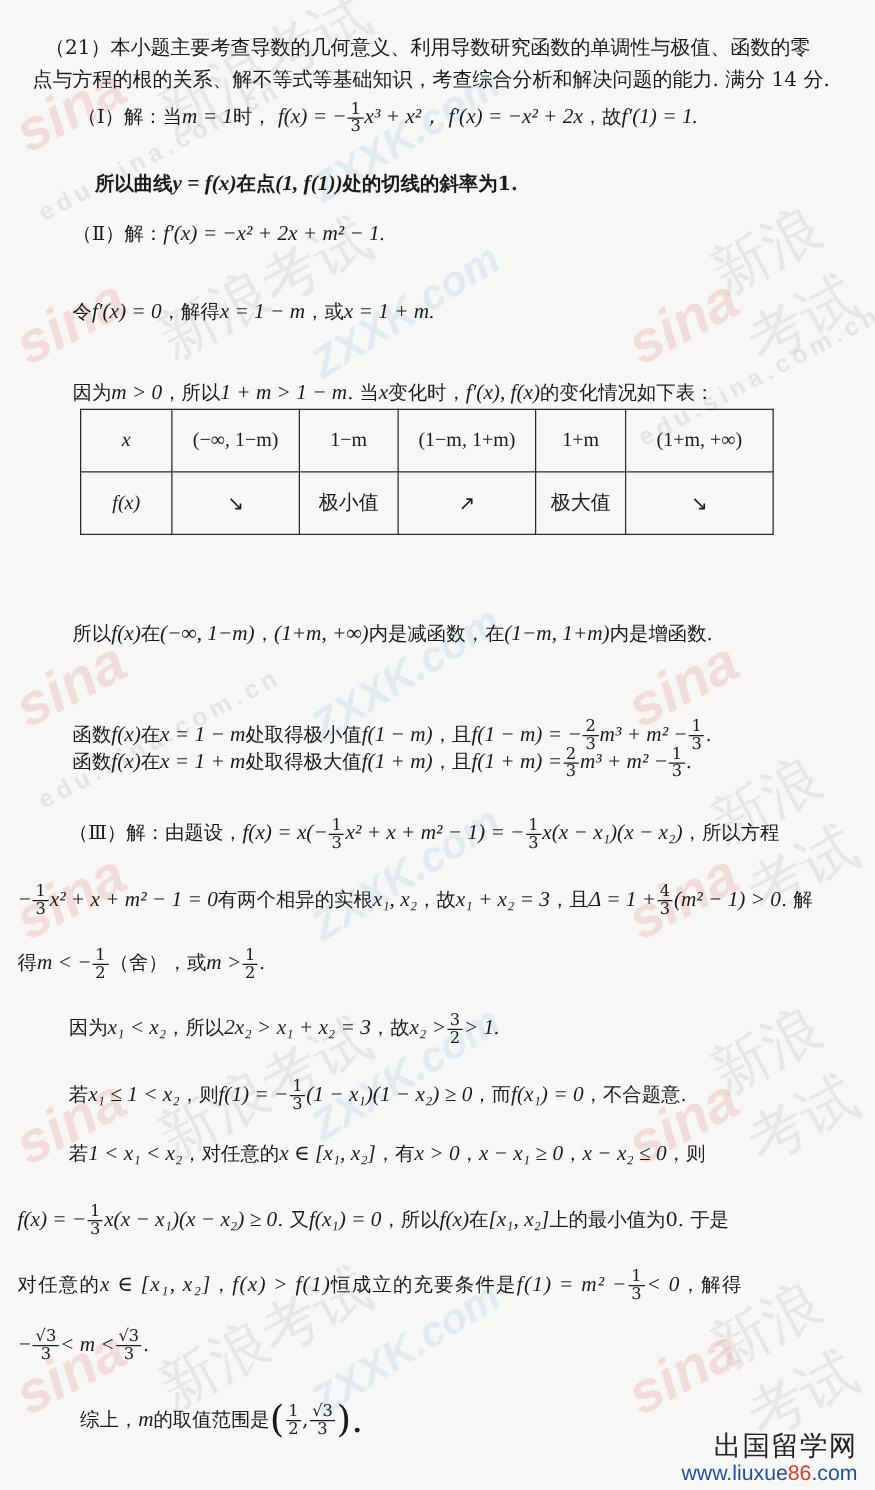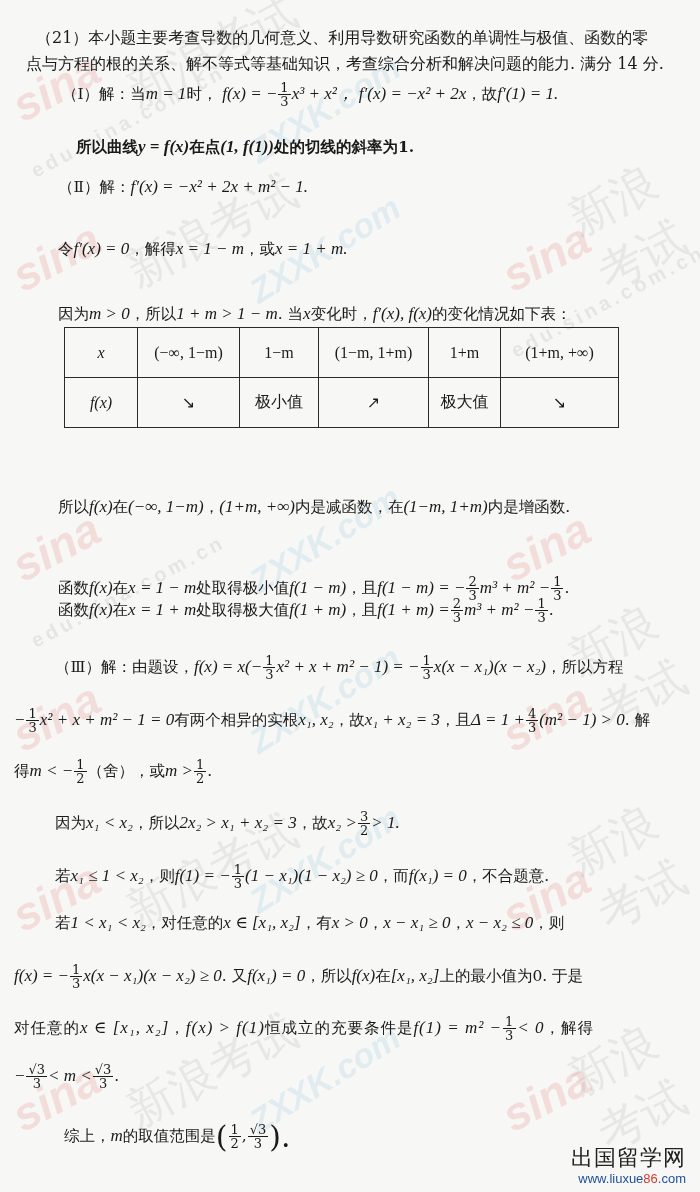--- a/index.html
+++ b/index.html
@@ -28,21 +28,21 @@
   }
   table.vt td {
     border: 1.5px solid #2a2a2a; text-align: center; height: 49px; padding: 0;
     font-family: "Liberation Serif", serif;
   }
   table.vt td.it { font-style: italic; }
   .logo {
     position: absolute; right: 14px; bottom: 6px; text-align: right; margin-left: 12px;
   }
   .logo .cn { font-family: "DejaVu Sans", sans-serif; font-size: 22px; color: #222; letter-spacing: 1px; line-height: 26px; }
-  .logo .url { font-family: "Liberation Sans", sans-serif; font-size: 13px; color: #1e4f9c; line-height: 15px; }
+  .logo .url { font-family: "Liberation Sans", sans-serif; font-size: 17px; color: #1e4f9c; line-height: 15px; }
   .logo .url .hl { color: #d63a2f; }
 </style>
 </head>
 <body>
 
 <div class="page">
 
   <div class="wm wm-sina" style="left:10px;top:60px;">sina</div>
   <div class="wm wm-cn" style="left:120px;top:20px;">新浪考试</div>
   <div class="wm wm-edu" style="left:20px;top:110px;">edu.sina.com.cn</div>

